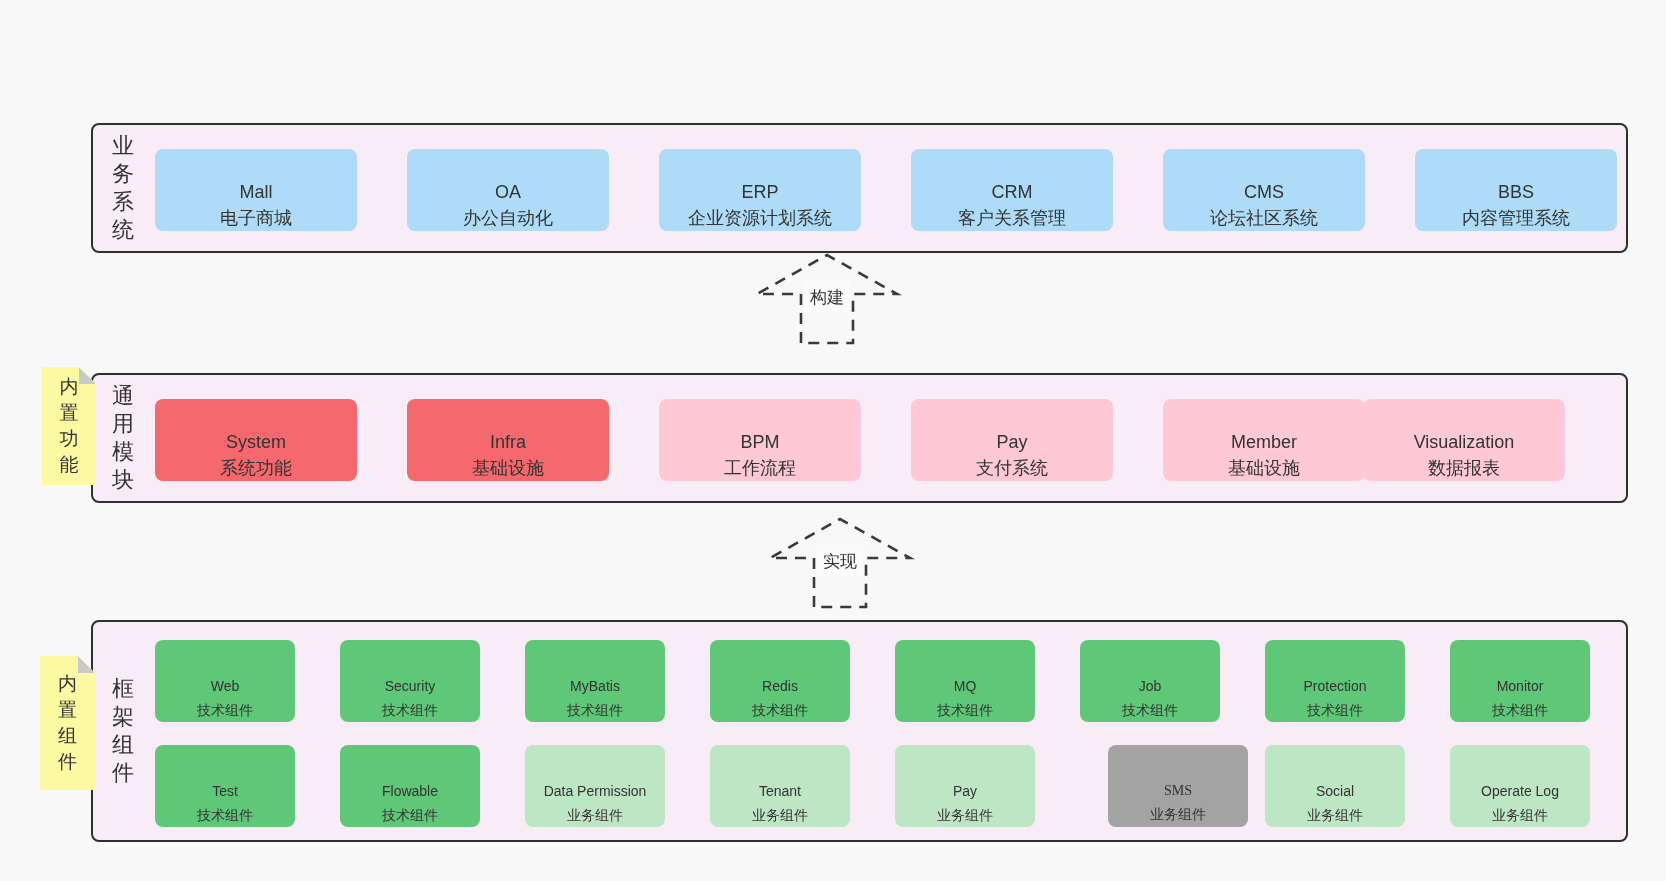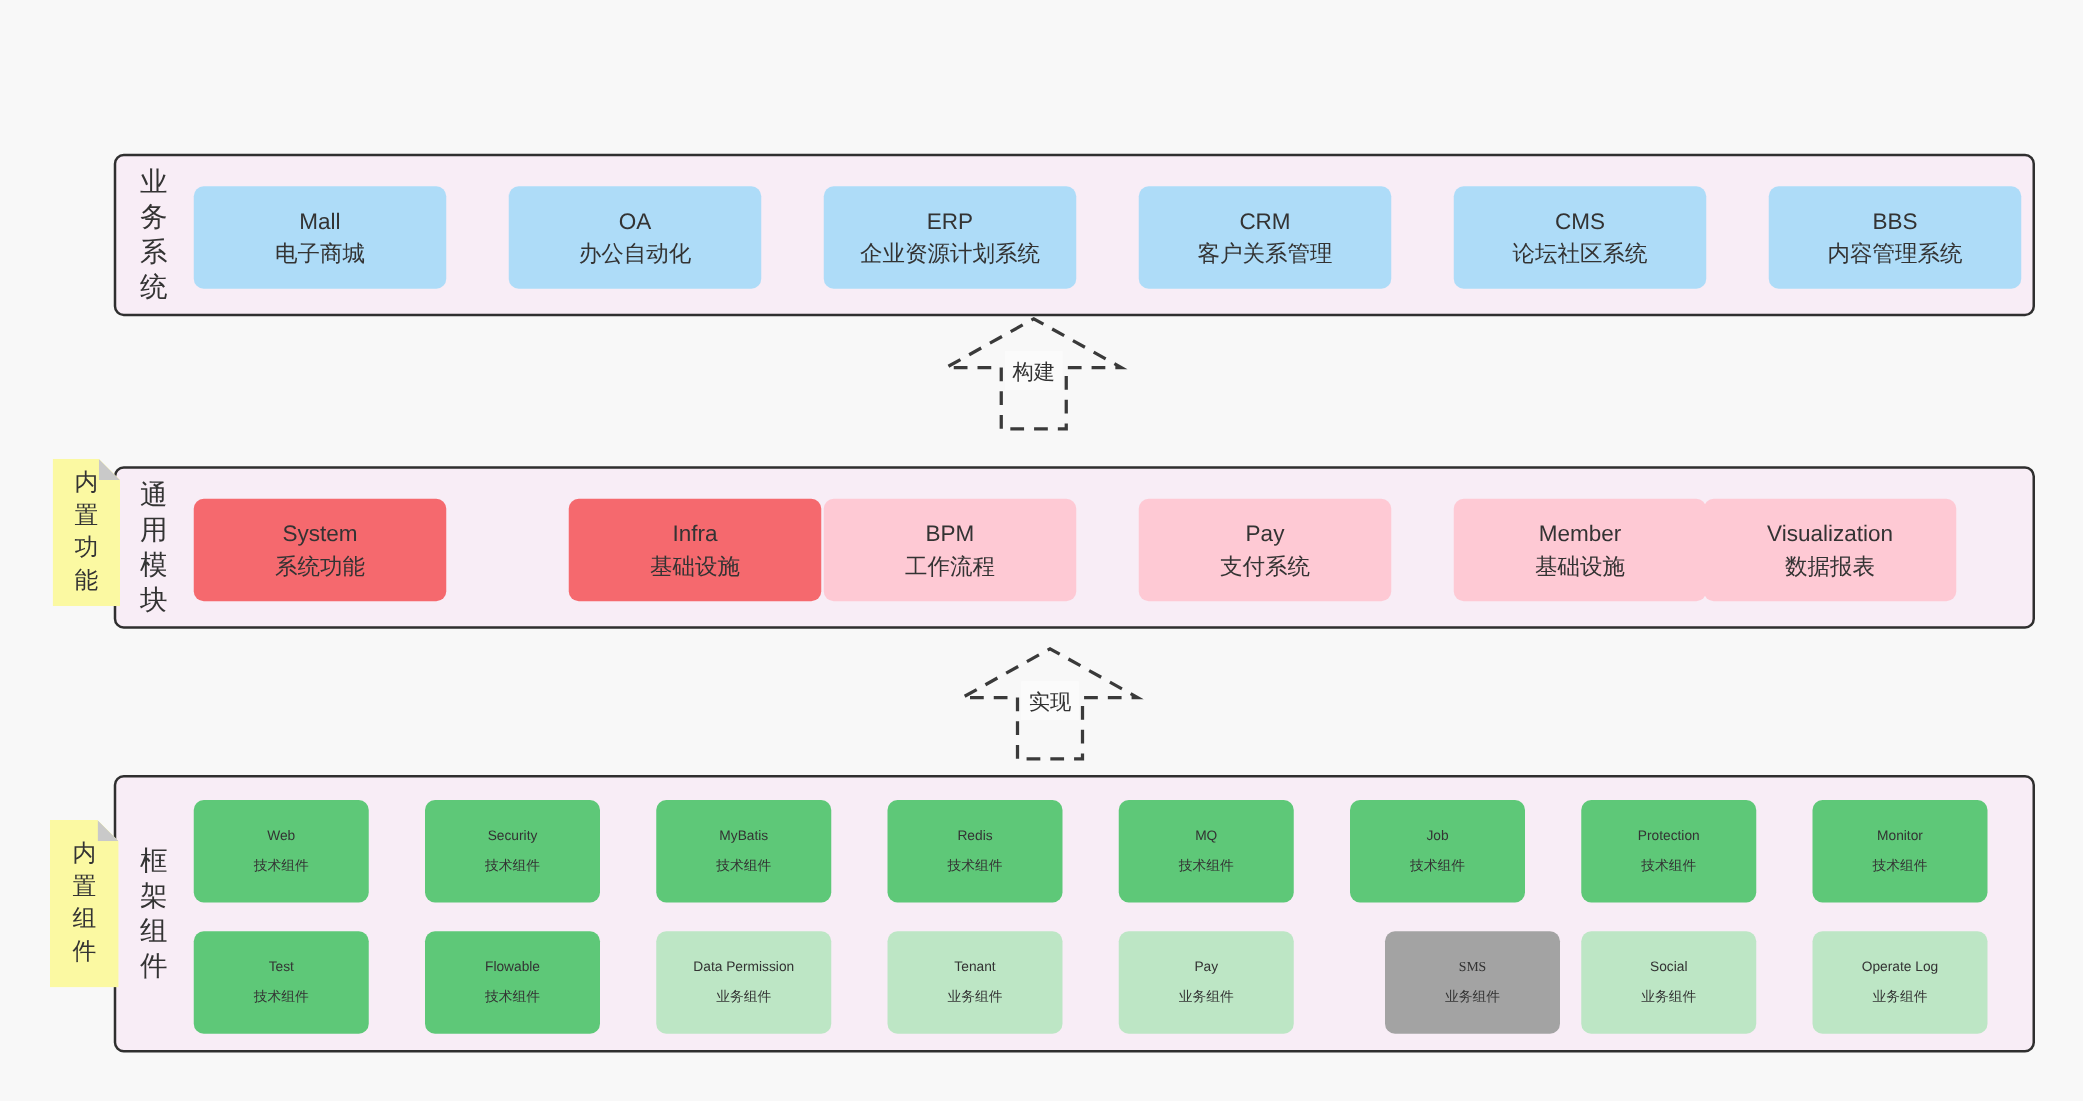--- a/index.html
+++ b/index.html
@@ -31,29 +31,29 @@
     display:flex;align-items:center;justify-content:center;
     font-size:22px;line-height:28px;
     white-space:pre-line;text-align:center;
     color:#333;
   }
   .box{
     position:absolute;
     width:202px;height:82px;
     border-radius:8px;
     display:flex;flex-direction:column;
-    align-items:center;justify-content:center;
+    align-items:center;justify-content:flex-end;
     text-align:center;
     font-size:18px;line-height:26px;
     color:#333;
     top:24px;
   }
   .band-3 .box{
     width:140px;height:82px;
-    font-size:11px;line-height:24px;
+    font-size:14px;line-height:24px;
     padding:0 6px;box-sizing:border-box;
   }
   .band-3 .row-1{top:18px;}
   .band-3 .row-2{top:123px;}
   .sticky{
     position:absolute;
     background:#fbf9a2;
     display:flex;align-items:center;justify-content:center;
     font-size:19px;line-height:26px;
     white-space:pre-line;text-align:center;
@@ -129,21 +129,21 @@
 
   <div class="band band-2" style="background-color: rgb(248, 237, 246);">
     <div class="band-label">通
 用
 模
 块</div>
     <div class="box" style="left: 62px; background-color: rgb(245, 105, 110);">
       <div>System</div>
       <div>系统功能</div>
     </div>
-    <div class="box" style="left: 314px; background-color: rgb(245, 105, 110); margin-left: 48px;">
+    <div class="box" style="left: 314px; background-color: rgb(245, 105, 110);">
       <div>Infra</div>
       <div>基础设施</div>
     </div>
     <div class="box" style="left: 566px; background-color: rgb(254, 201, 212);">
       <div>BPM</div>
       <div>工作流程</div>
     </div>
     <div class="box" style="left: 818px; background-color: rgb(254, 201, 212);">
       <div>Pay</div>
       <div>支付系统</div>

